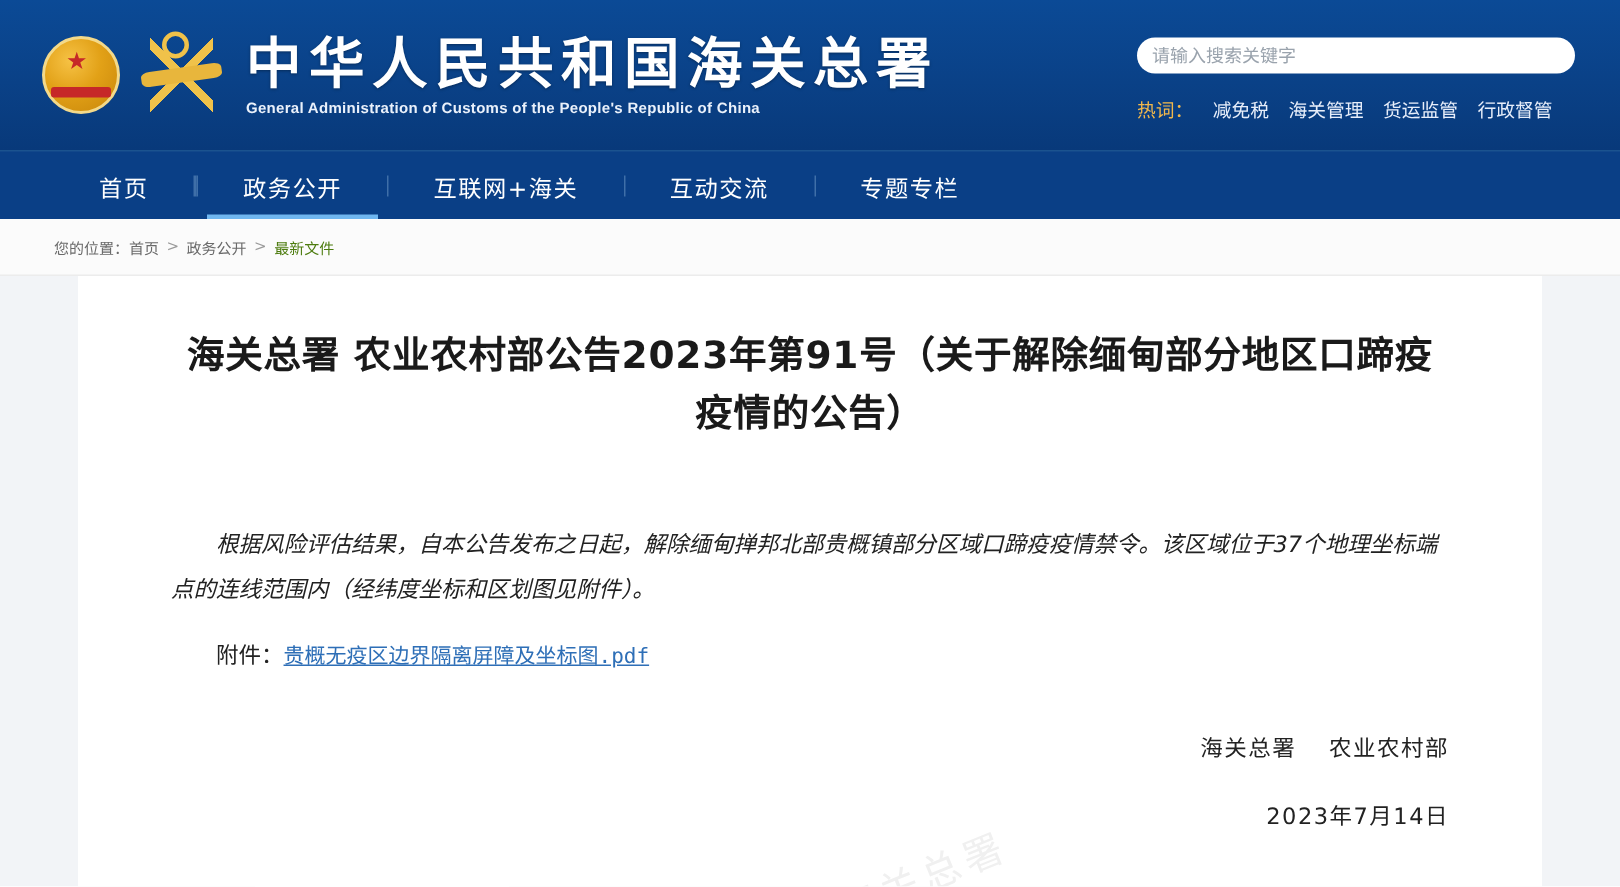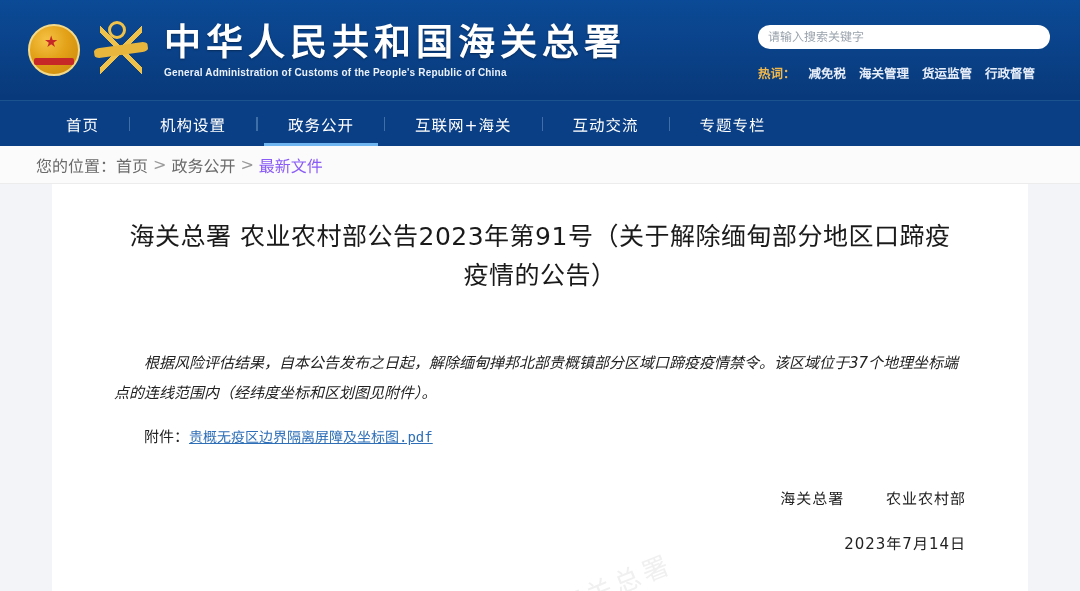--- a/index.html
+++ b/index.html
@@ -114,21 +114,20 @@
   .search-box input::placeholder { color: #9aa3ad; }
   .hotwords {
     margin-top: 14px;
     display: flex;
     align-items: flex-end;
     gap: 13px;
     color: #dce8f7;
     font-size: 12.5px;
     white-space: nowrap;
     font-family: "DejaVu Sans", "Liberation Sans", sans-serif;
-    font-weight: bold;
   }
   .hotwords .label { color: #f2b84b; }
   .hotwords a { color: #e7eefa; text-decoration: none; }
 
   
   .nav {
     height: 46px;
     background: #0a3f86;
     border-top: 1px solid #1b538f;
     display: flex;
@@ -162,27 +161,27 @@
   }
 
   
   .crumb-wrap {
     height: 38px;
     background: #fbfbfb;
     border-bottom: 1px solid #ececec;
     display: flex;
     align-items: center;
     padding-left: 36px;
-    font-size: 16px;
+    font-size: 10px;
     color: #6a6a6a;
     font-family: "DejaVu Sans", "Liberation Sans", sans-serif;
   }
   .crumb-wrap a { color: #6a6a6a; text-decoration: none; }
   .crumb-wrap .sep { margin: 0 5px; color: #9a9a9a; }
-  .crumb-wrap .cur { color: #8b5cf6; }
+  .crumb-wrap .cur { color: #4d7c0f; }
 
   
   .page-bg {
     background: #f2f4f7;
     height: 407px;
     padding: 0 52px;
   }
   .card {
     background: #ffffff;
     height: 100%;
@@ -198,21 +197,21 @@
     transform: rotate(-22deg);
     white-space: nowrap;
     letter-spacing: 4px;
     pointer-events: none;
     font-family: "DejaVu Sans", "Liberation Sans", sans-serif;
   }
   .doc-title {
     text-align: center;
     font-size: 25px;
     line-height: 1.55;
-    font-weight: 400;
+    font-weight: 700;
     color: #1a1a1a;
     letter-spacing: .5px;
     font-family: "DejaVu Sans", "Liberation Sans", sans-serif;
     padding: 0 4px;
   }
   .doc-body {
     margin-top: 52px;
     font-size: 15px;
     line-height: 2.05;
     color: #222;
@@ -230,21 +229,21 @@
     cursor: pointer;
   }
   .signature {
     margin-top: 30px;
     text-align: right;
     font-size: 15px;
     color: #222;
     letter-spacing: 1px;
     font-family: "DejaVu Sans", "Liberation Sans", sans-serif;
   }
-  .sig-org span { margin-left: 36px; }
+  .sig-org span { margin-left: 16px; }
   .sig-date { margin-top: 14px; }
 </style>
 </head>
 <body>
 
 <div class="header">
 
   <div class="emblem">
     <div class="disc"></div>
     <div class="star">★</div>
@@ -272,21 +271,20 @@
       <a href="#">海关管理</a>
       <a href="#">货运监管</a>
       <a href="#">行政督管</a>
     </div>
   </div>
 </div>
 
 <div class="nav">
   <div class="nav-item">首页</div>
   <div class="nav-sep"></div>
-  <div class="nav-item">机构设置</div>
   <div class="nav-sep"></div>
   <div class="nav-sep"></div>
   <div class="nav-item active">政务公开</div>
   <div class="nav-sep"></div>
   <div class="nav-item">互联网+海关</div>
   <div class="nav-sep"></div>
   <div class="nav-item">互动交流</div>
   <div class="nav-sep"></div>
   <div class="nav-item">专题专栏</div>
 </div>

